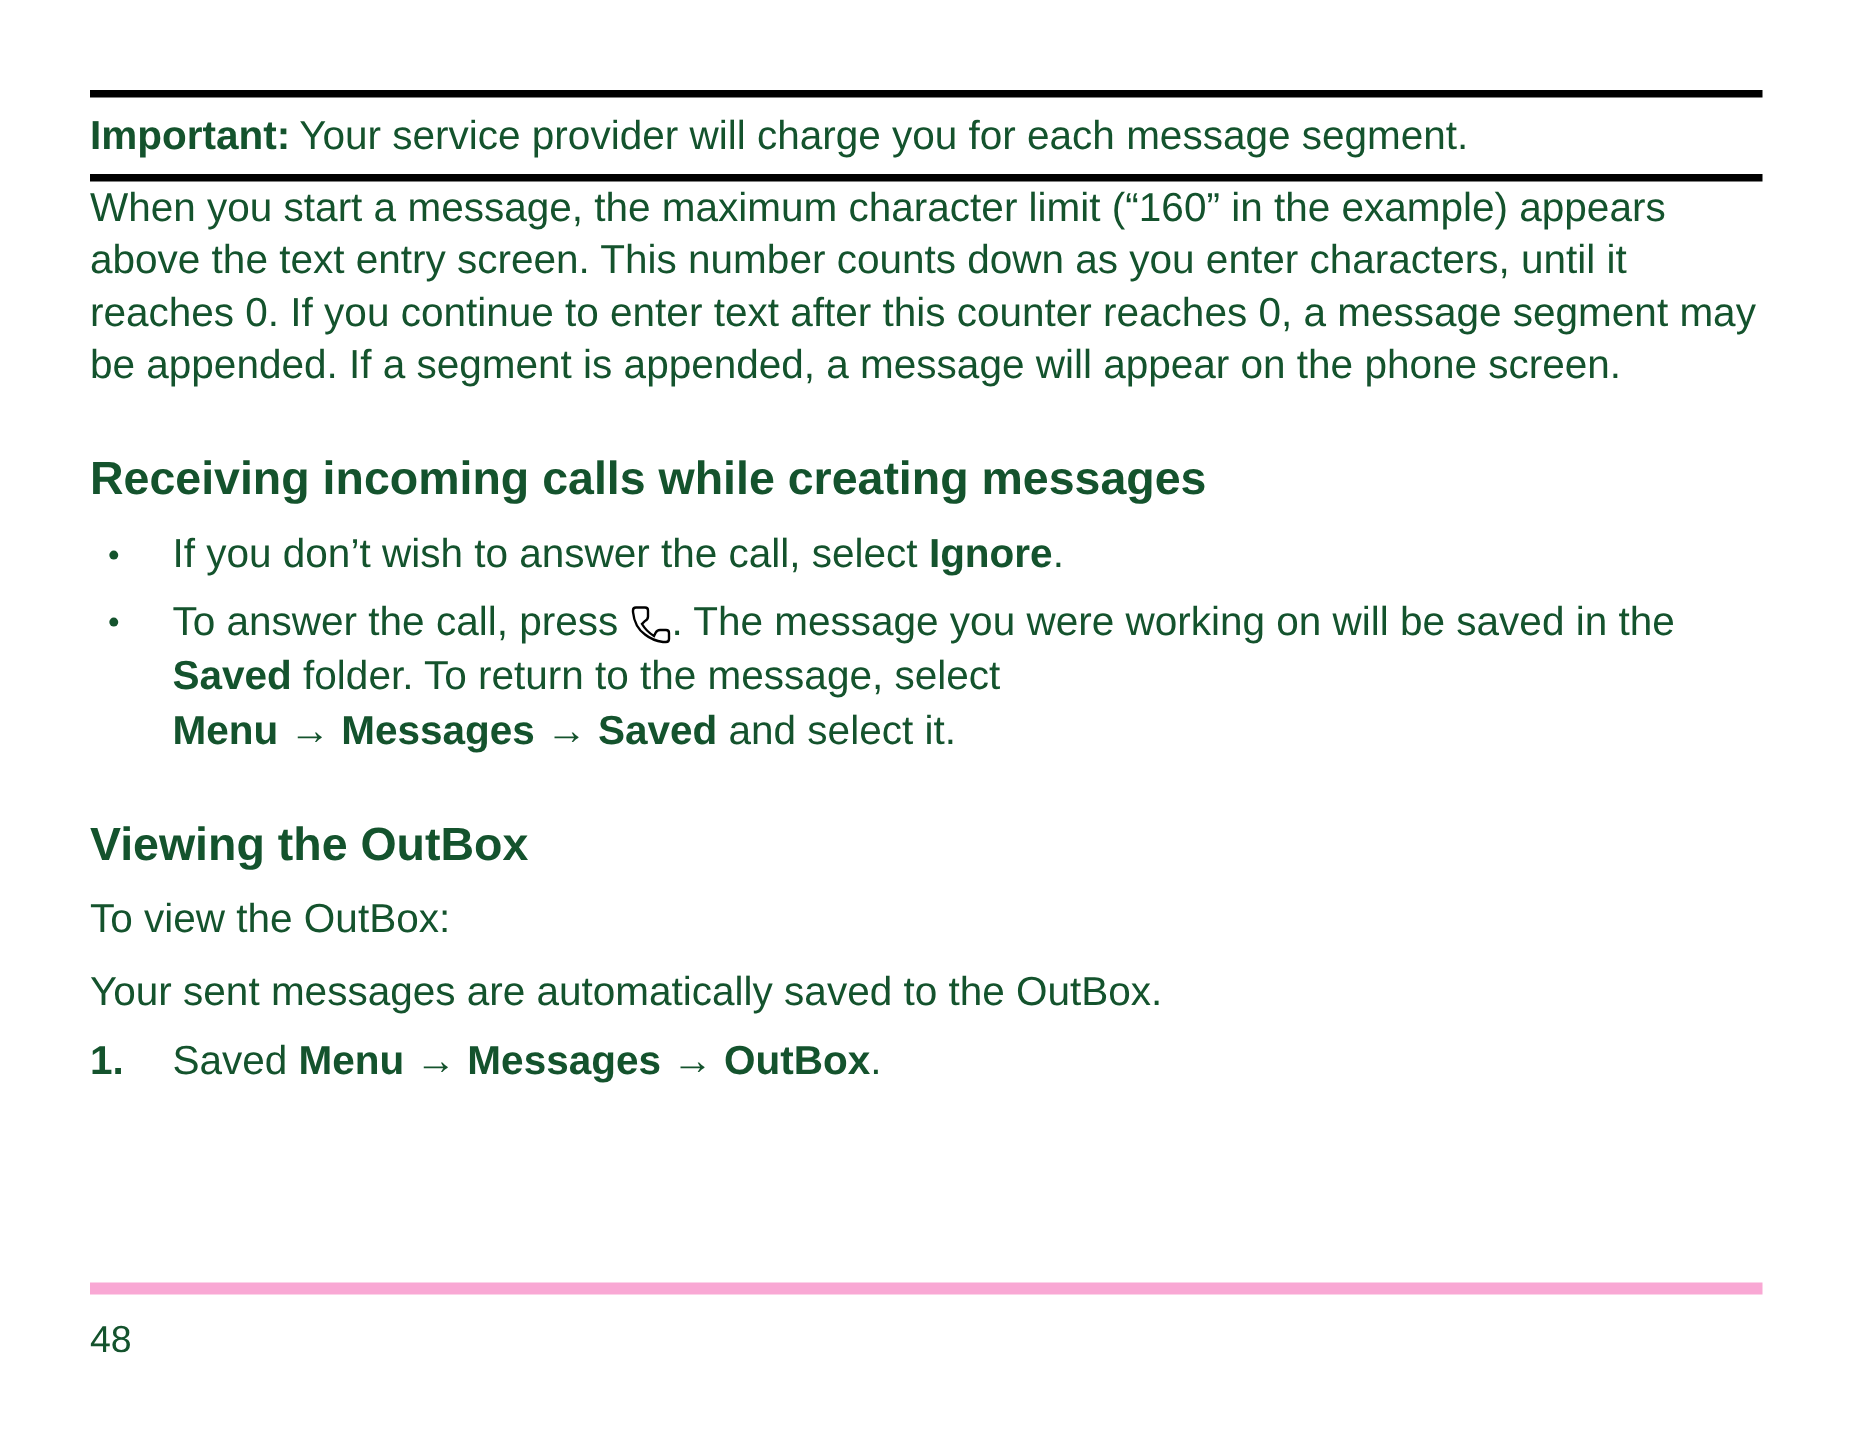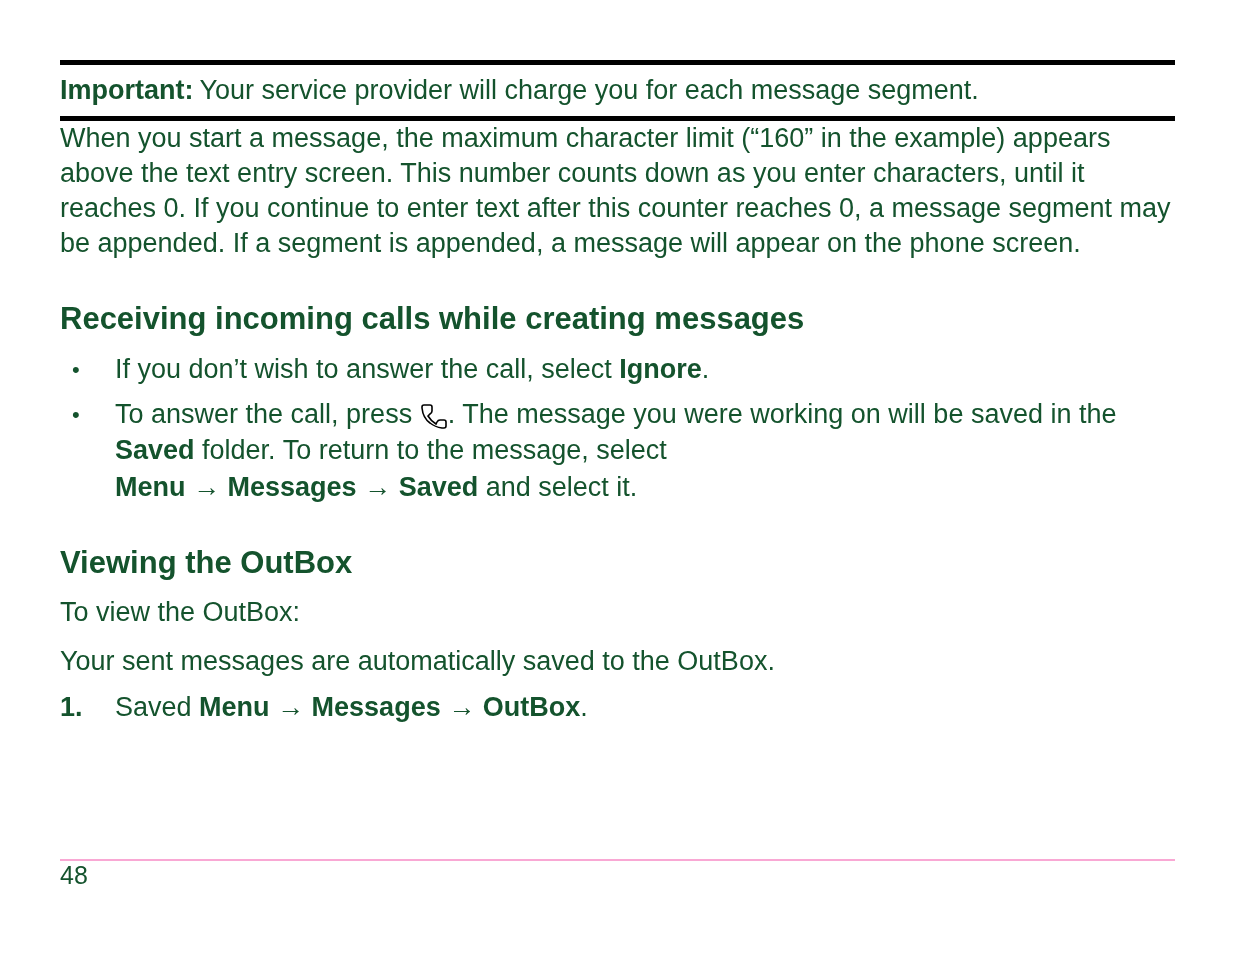--- a/index.html
+++ b/index.html
@@ -83,24 +83,24 @@
   .ordered-num {
     width: 55px;
     flex: 0 0 55px;
     font-weight: bold;
     padding-left: 0;
   }
   .footer {
     position: absolute;
     left: 60px;
     right: 60px;
-    bottom: 64px;
-    border-top: 2px solid #f9a8d4;
+    bottom: 46px;
+    border-top: 8px solid #f9a8d4;
     font-size: 25px;
-    padding-top: 0;
+    padding-top: 16px;
     display: flex;
     justify-content: space-between;
   }
 </style>
 </head>
 <body>
 
 <div class="page">
 
   <div class="important-box">

